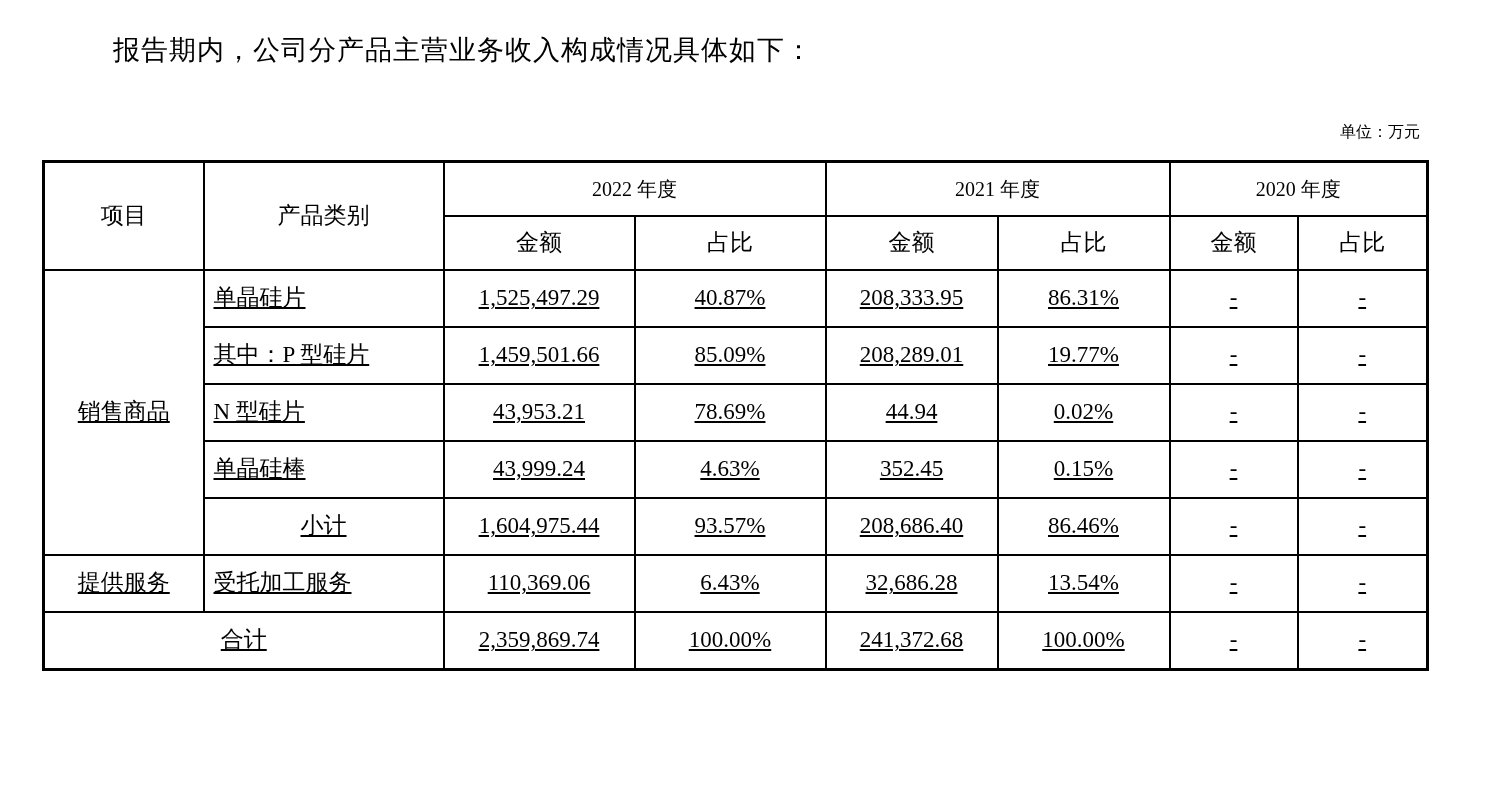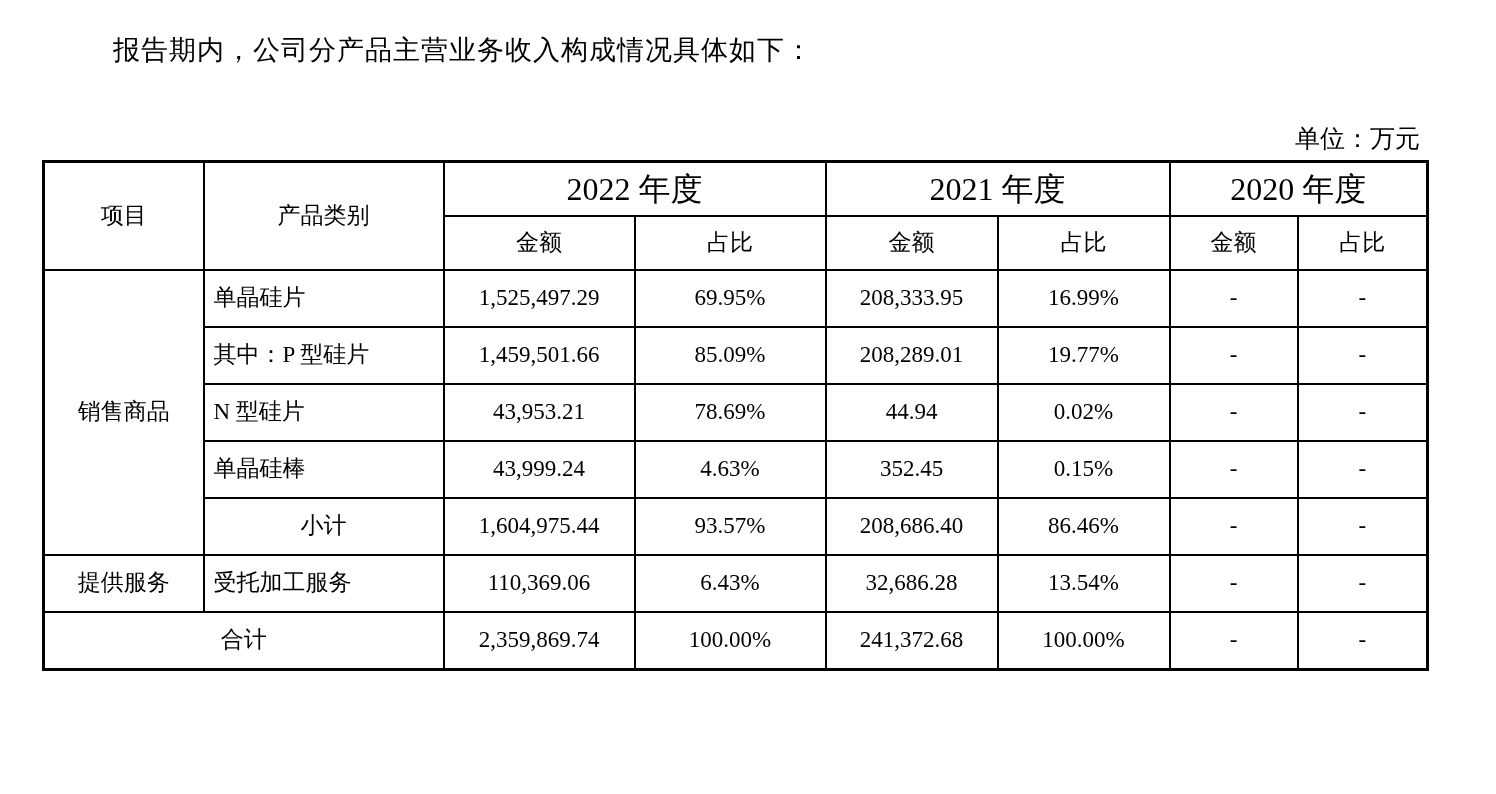--- a/index.html
+++ b/index.html
@@ -25,21 +25,21 @@
     left: 113px;
     top: 32px;
     font-size: 27px;
     letter-spacing: 1px;
     white-space: nowrap;
   }
   .unit {
     position: absolute;
     right: 72px;
     top: 122px;
-    font-size: 25px;
+    font-size: 16px;
     white-space: nowrap;
   }
   table.main {
     position: absolute;
     left: 42px;
     top: 160px;
     width: 1384px;
     border-collapse: collapse;
     table-layout: fixed;
     font-size: 23px;
@@ -51,24 +51,24 @@
     vertical-align: middle;
     line-height: 1.15;
   }
   table.main {
     border: 3px solid #000;
   }
   .c-center { text-align: center; }
   .c-left { text-align: left; }
   .c-right { text-align: center; }
   .bold { font-weight: bold; }
-  .hdr-year { font-size: 32px; }
+  .hdr-year { font-size: 20px; }
   .h-row1 td { height: 52px; }
   .h-row2 td { height: 52px; }
-  .body-row td { height: 55px; }
+  .body-row td { height: 55px; text-decoration: underline; }
   .subcat { }
   
   col.c1 { width: 160px; }
   col.c2 { width: 240px; }
   col.c3 { width: 191px; }
   col.c4 { width: 191px; }
   col.c5 { width: 172px; }
   col.c6 { width: 172px; }
   col.c7 { width: 128px; }
   col.c8 { width: 130px; }
@@ -107,23 +107,23 @@
         <td class="c-center">金额</td>
         <td class="c-center">占比</td>
         <td class="c-center">金额</td>
         <td class="c-center">占比</td>
       </tr>
 
       <tr class="body-row">
         <td rowspan="5" class="c-center bold">销售商品</td>
         <td class="c-left">单晶硅片</td>
         <td class="c-right">1,525,497.29</td>
-        <td class="c-right">69.95%</td>
+        <td class="c-right">40.87%</td>
         <td class="c-right">208,333.95</td>
-        <td class="c-right">16.99%</td>
+        <td class="c-right">86.31%</td>
         <td class="c-right">-</td>
         <td class="c-right">-</td>
       </tr>
       <tr class="body-row">
         <td class="c-left">其中：P 型硅片</td>
         <td class="c-right">1,459,501.66</td>
         <td class="c-right">85.09%</td>
         <td class="c-right">208,289.01</td>
         <td class="c-right">19.77%</td>
         <td class="c-right">-</td>

